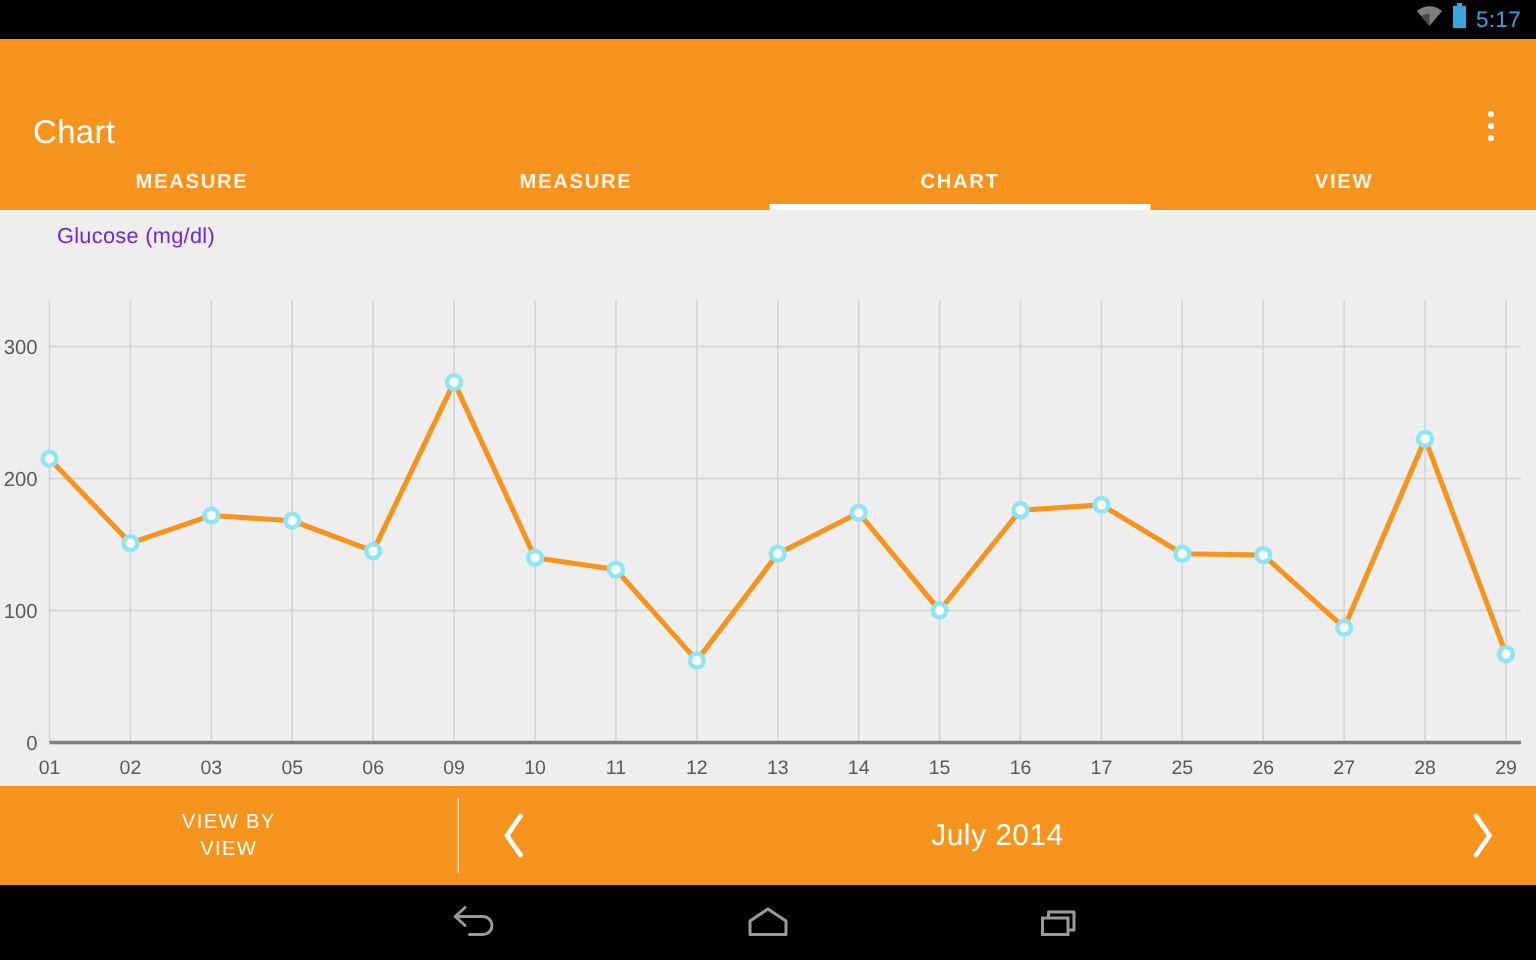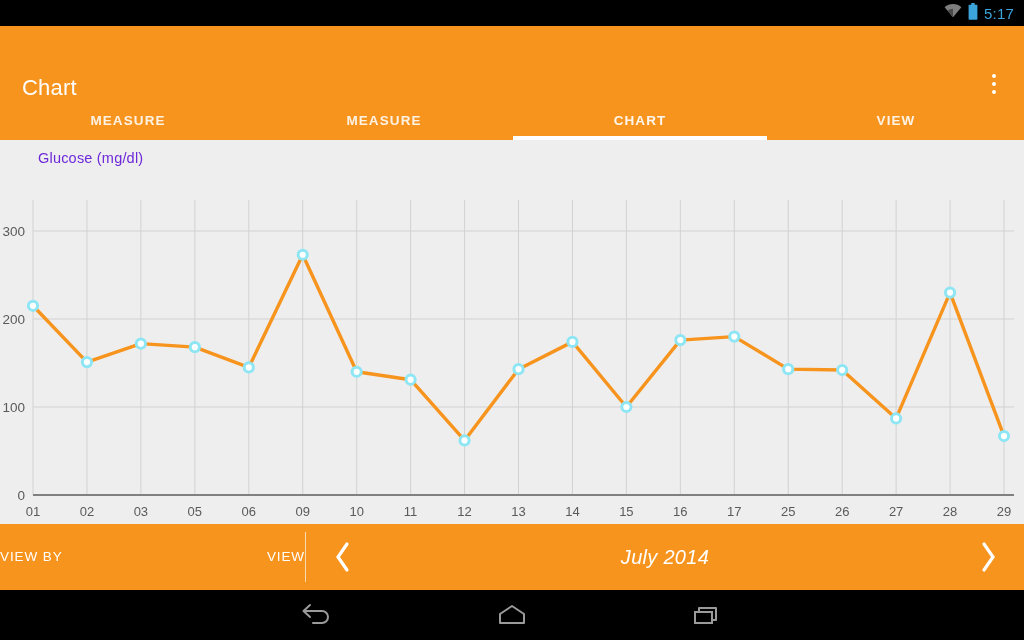--- a/index.html
+++ b/index.html
@@ -76,42 +76,42 @@
   }
   .plot { position:absolute; left:0; top:0; width:1024px; height:384px; }
   .plot svg { display:block; }
 
   
   .bottombar {
     position:absolute; left:0; top:524px; width:1024px; height:66px;
     background:#F7941E; display:flex; align-items:stretch;
   }
   .viewby {
-    width:305px; display:flex; flex-direction:row;
-    align-items:center; justify-content:space-between; cursor:pointer;
+    width:305px; display:flex; flex-direction:column;
+    align-items:center; justify-content:center; cursor:pointer;
     line-height:1.35;
   }
   .viewby span {
     color:#FFFFFF; font-size:13.5px; font-weight:400; letter-spacing:0.9px;
     text-align:center;
   }
   .vdivider {
     width:1px; margin:8px 0; background:rgba(255,255,255,0.65);
   }
   .pager {
     flex:1 1 auto; display:flex; align-items:center; position:relative;
   }
   .chev {
     width:72px; display:flex; align-items:center; justify-content:center;
     cursor:pointer;
   }
   .chev svg { display:block; }
   .period {
     flex:1 1 auto; text-align:center;
-    color:#FFFFFF; font-size:20px; font-weight:400; letter-spacing:0.3px;font-style:italic;
+    color:#FFFFFF; font-size:20px; font-weight:400; letter-spacing:0.3px;
   }
 
   
   .navbar {
     position:absolute; left:0; top:590px; width:1024px; height:50px;
     background:#000000;
     display:flex; align-items:center; justify-content:center; gap:133px;
   }
   .navbtn {
     width:62px; height:44px;

